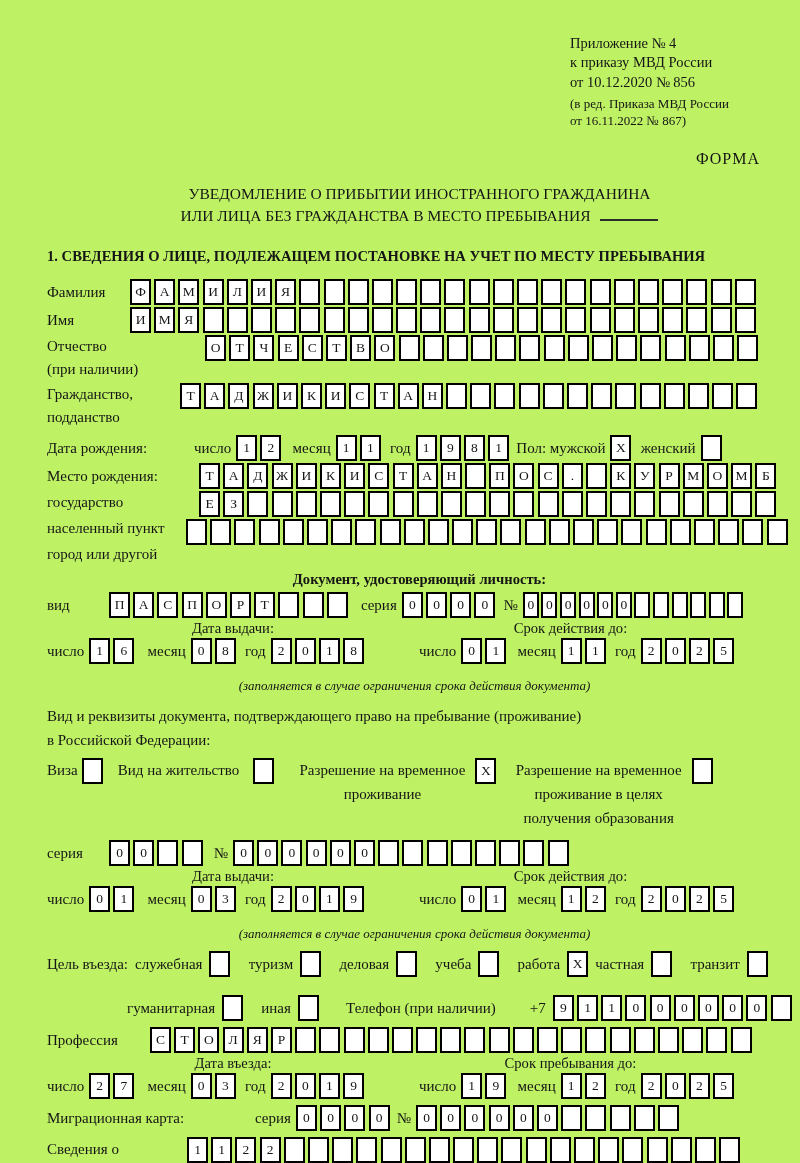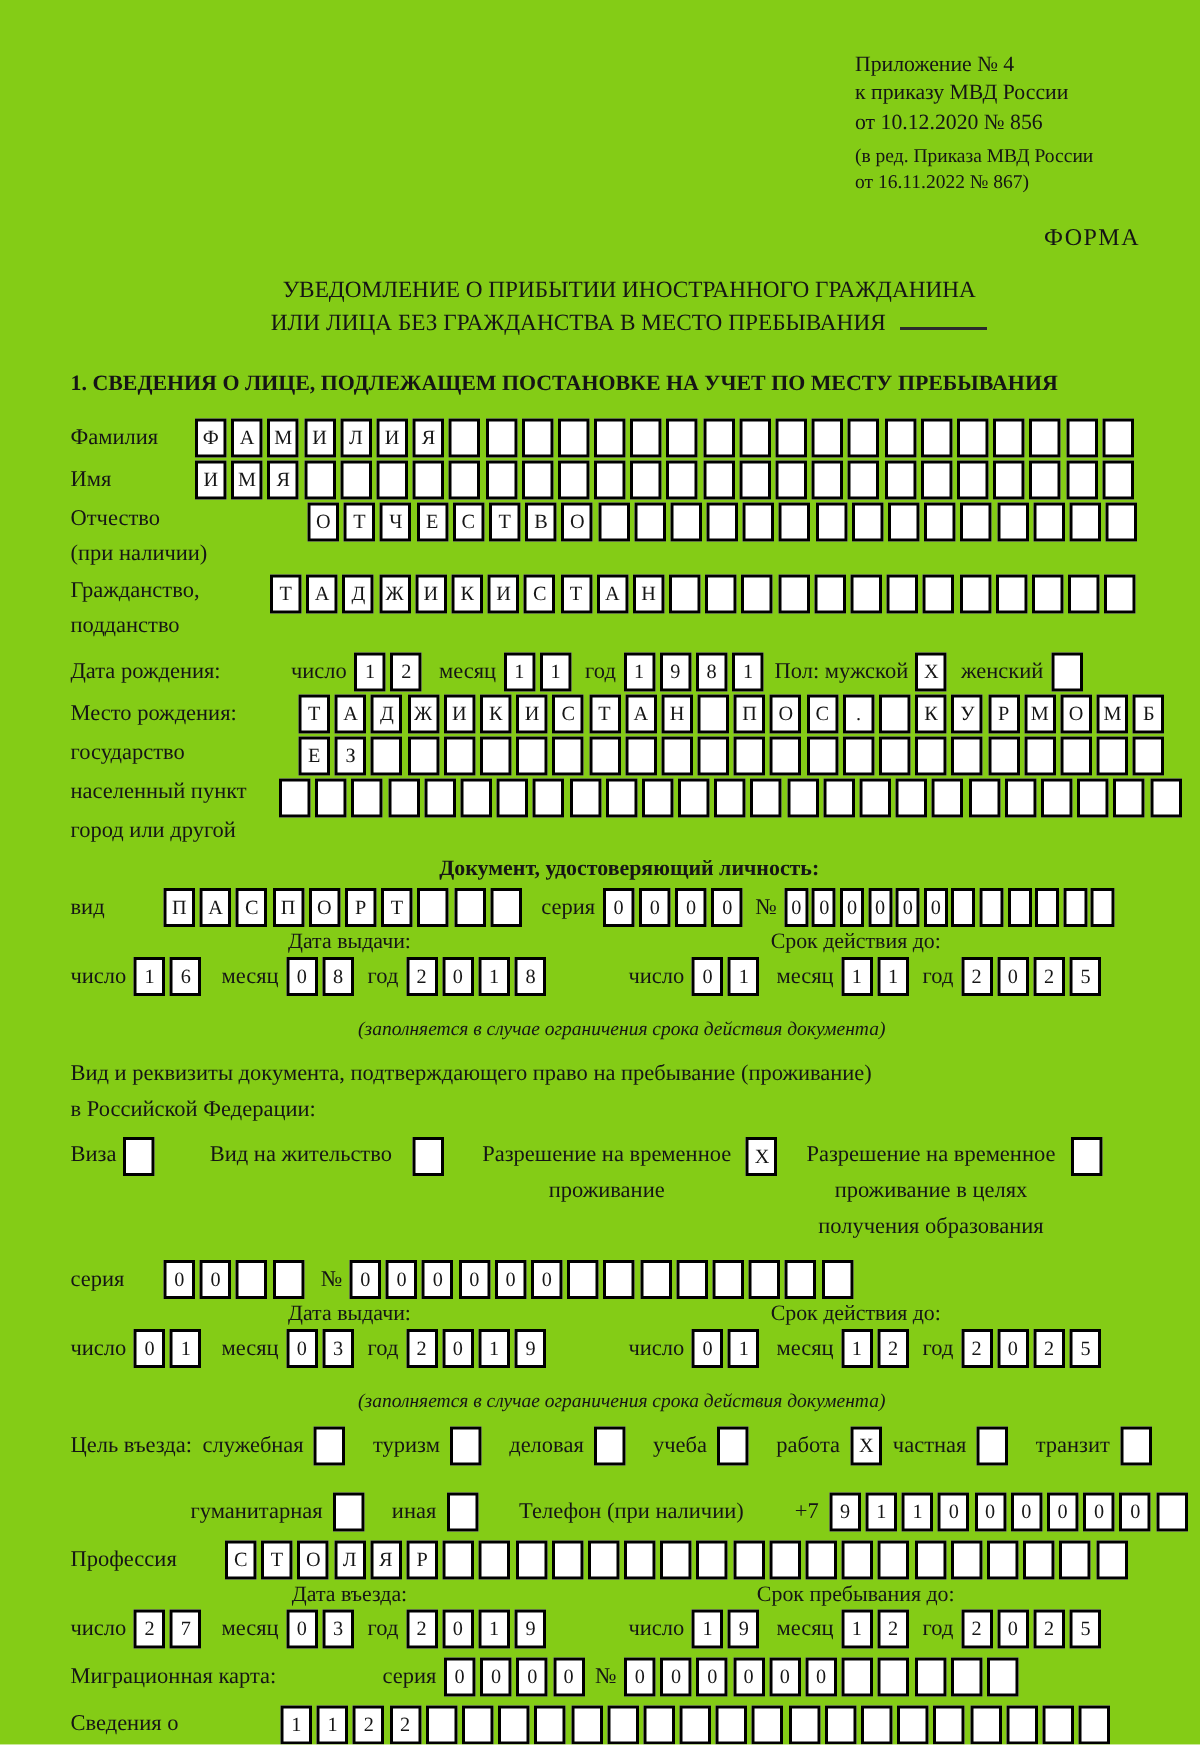--- a/index.html
+++ b/index.html
@@ -1,18 +1,18 @@
 <!DOCTYPE html>
 <html><head>
 <meta charset="utf-8">
 <style>
   html,body { margin:0; padding:0; background:#ffffff; }
   .page {
     width:800px; height:1163px; box-sizing:border-box; overflow:hidden;
-    background:#84cc16; color:#151515; position:relative;
+    background:#bef264; color:#151515; position:relative;
     padding:34px 8px 10px 47px;
     font-family:"Liberation Serif","DejaVu Serif",serif;
   }
   .appendix { margin-left:523px; font-size:14.5px; line-height:1.33; }
   .revision { margin-left:523px; font-size:13px; line-height:1.3; margin-top:4px; }
   .forma { text-align:right; padding-right:32px; font-weight:normal; font-size:16px; margin-top:20px; letter-spacing:1px; }
   .title { text-align:center; font-weight:normal; font-size:15.5px; line-height:1.45; margin-top:15px; }
   .blank-line { display:inline-block; width:58px; border-bottom:2.5px solid #2c2c2c; height:13px; margin-left:10px; }
   .section-heading { font-weight:bold; font-size:14.6px; margin-top:20px; }
 
@@ -164,21 +164,21 @@
   </div>
   <div class="note-right">(заполняется в случае ограничения срока действия документа)</div>
 
   <div class="intro">
     <div>Вид и реквизиты документа, подтверждающего право на пребывание (проживание)</div>
     <div>в Российской Федерации:</div>
   </div>
   <div class="opts">
     <span class="optlabel">Виза</span>
     <span class="cellrow optbox" style="margin-left:4px;"><span class="cell"></span></span>
-    <span class="optlabel" style="margin-left:34px;">Вид на жительство</span>
+    <span class="optlabel" style="margin-left:12px;">Вид на жительство</span>
     <span class="cellrow optbox" style="margin-left:14px;"><span class="cell"></span></span>
     <span class="optlabel" style="margin-left:22px;">
       <span style="display:block;">Разрешение на временное</span>
       <span style="display:block;">проживание</span>
     </span>
     <span class="cellrow optbox"><span class="cell">X</span></span>
     <span class="optlabel" style="margin-left:16px;">
       <span style="display:block;">Разрешение на временное</span>
       <span style="display:block;">проживание в целях</span>
       <span style="display:block;">получения образования</span>

